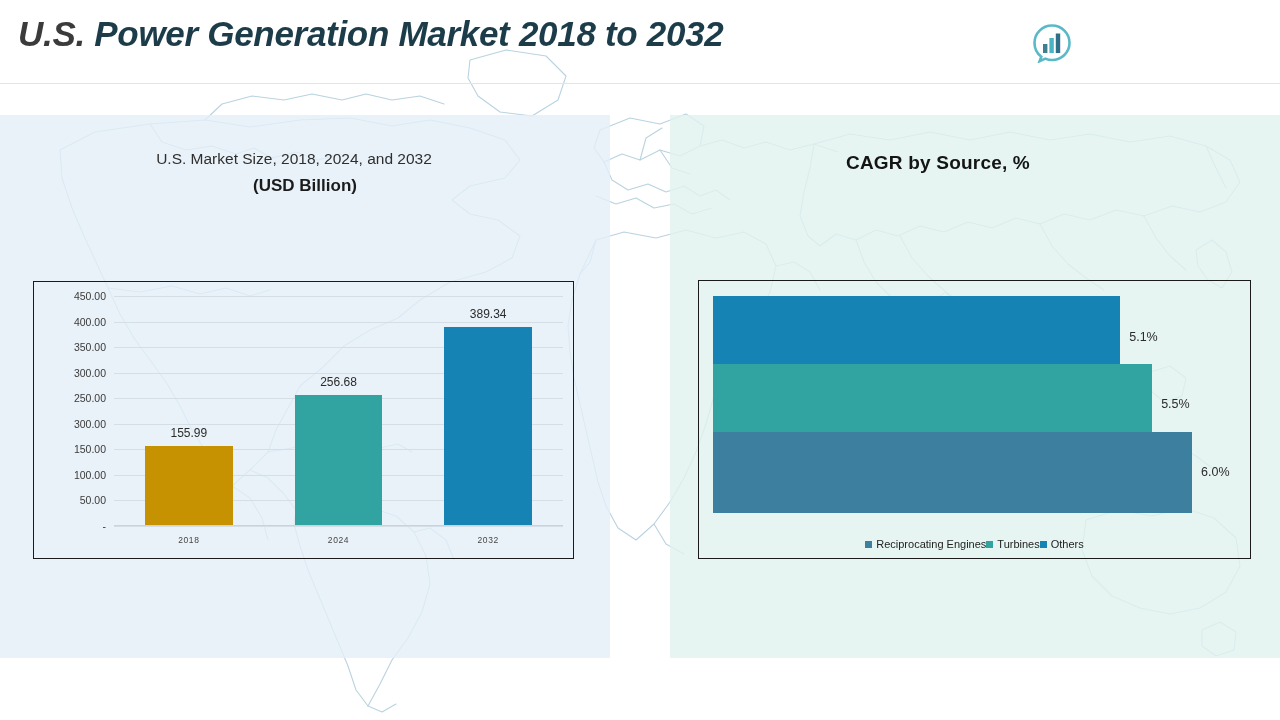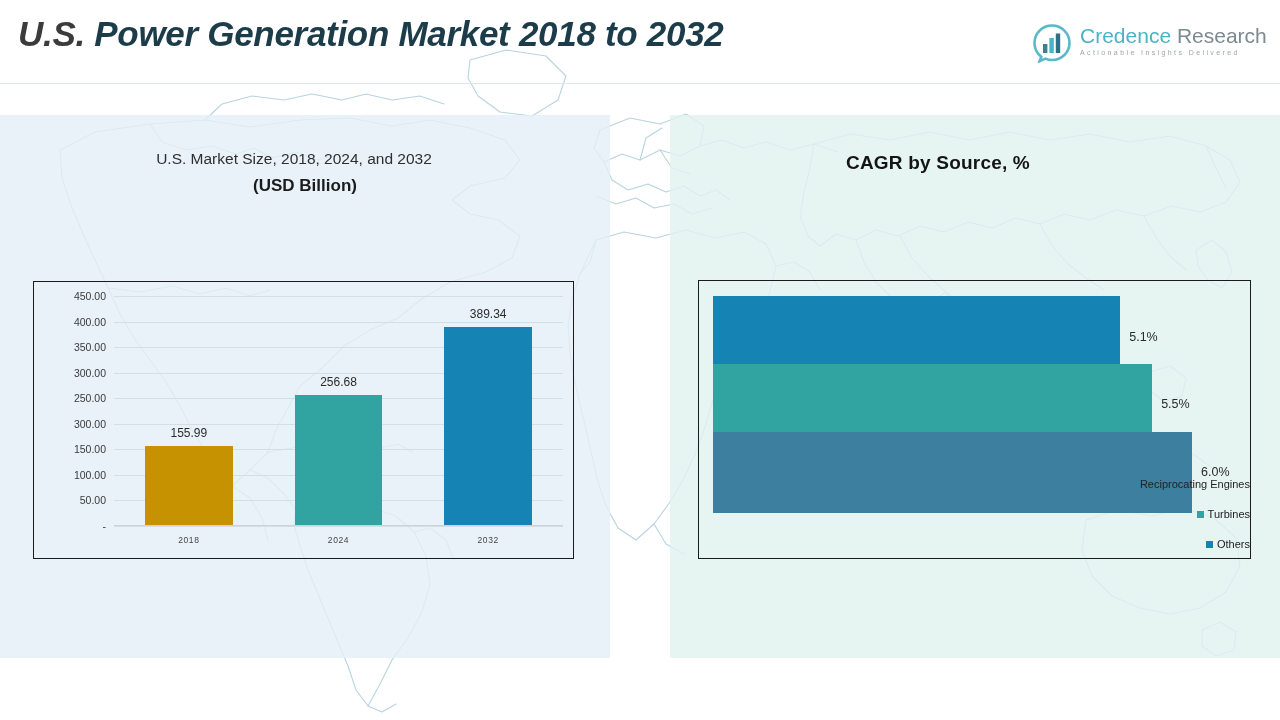--- a/index.html
+++ b/index.html
@@ -79,21 +79,21 @@
   }
   #plot-right{position:absolute;left:14px;top:22px;right:10px;bottom:52px;}
   .hbar-row{position:absolute;left:0;right:0;}
   .hbar{position:absolute;left:0;top:0;height:100%;}
   .hbar-val{
     position:absolute;top:50%;transform:translateY(-50%);
     font-size:12.5px;color:#2b2b2b;white-space:nowrap;
   }
   #legend{
     position:absolute;left:0;right:0;bottom:8px;
-    display:flex;justify-content:center;align-items:flex-end;gap:18px;flex-direction:column;
+    display:flex;justify-content:center;align-items:flex-end;
   }
   .leg-item{display:flex;align-items:center;gap:4px;}
   .leg-sw{width:7px;height:7px;display:block;}
   .leg-lb{font-size:11px;color:#222;white-space:nowrap;}
 </style>
 </head>
 <body>
 
 <div id="stage">
 
@@ -182,24 +182,20 @@
 
   <div id="logo">
     <div id="logo-mark">
       <svg viewBox="0 0 40 40" xmlns="http://www.w3.org/2000/svg">
         <path d="M20 2.5 C10.3 2.5 2.5 10.3 2.5 20 C2.5 25.6 5.2 30.6 9.3 33.8 L7.6 38.2 L13.4 35.6
                  C15.4 36.5 17.6 37 20 37 C29.7 37 37.5 29.2 37.5 20 C37.5 10.3 29.7 2.5 20 2.5 Z" fill="none" stroke="#5ab9c9" stroke-width="2.6"></path>
         <rect x="11" y="21" width="4.4" height="9" fill="#3f7f92"></rect>
         <rect x="17.4" y="15" width="4.4" height="15" fill="#4bb3c4"></rect>
         <rect x="23.8" y="10.5" width="4.4" height="19.5" fill="#2f6f87"></rect>
       </svg>
-    </div>
-    <div id="logo-text">
-      <div id="logo-word"><span class="c1">Credence</span><span class="c2"> Research</span></div>
-      <div id="logo-tag">Actionable Insights Delivered</div>
     </div>
   </div>
 
   <div id="left-sub1">U.S. Market Size, 2018, 2024, and 2032</div>
   <div id="left-sub2">(USD Billion)</div>
 
   <div id="chart-left">
     <div id="plot-left">
       <div id="grid-left">
           <div class="gridline" style="top: 0%;"></div>

